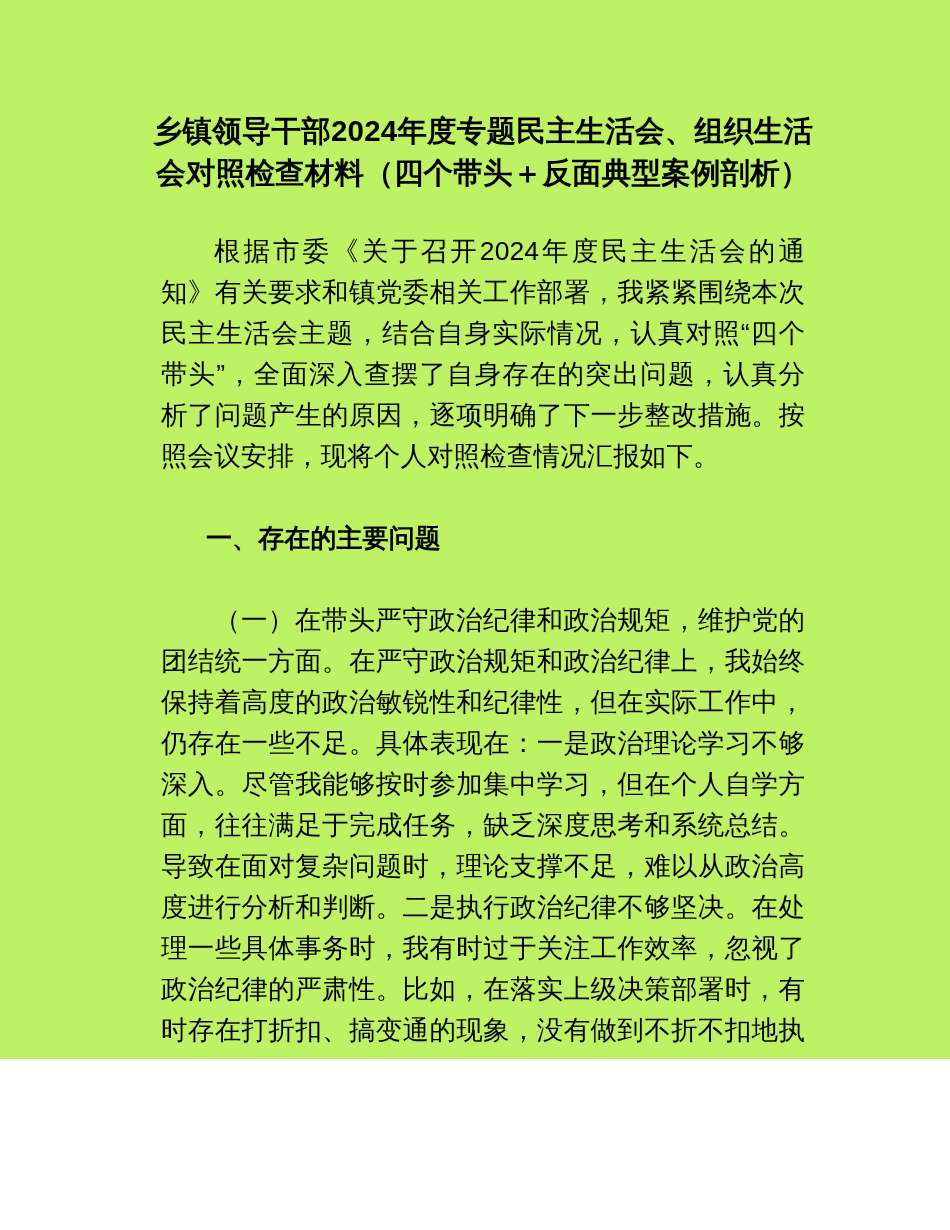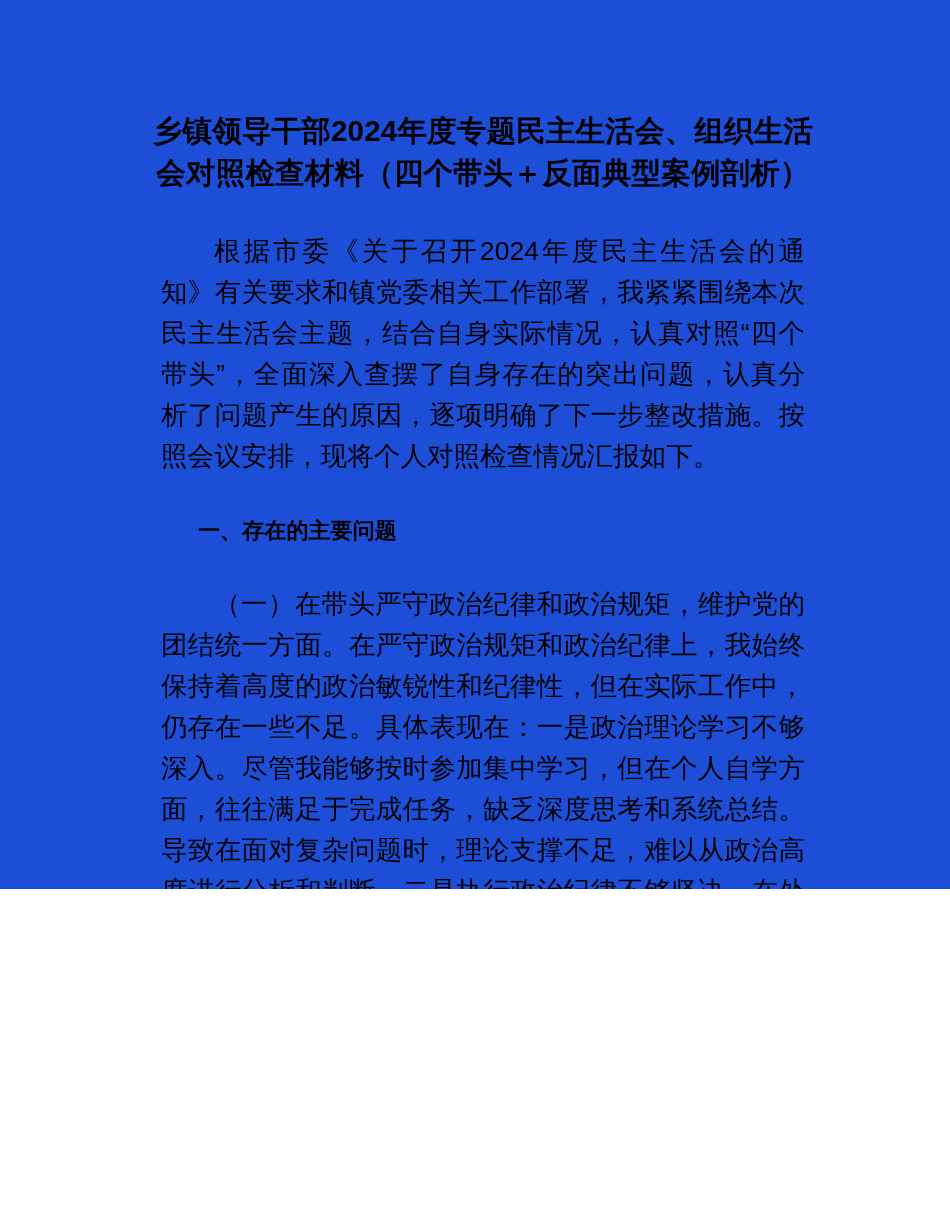--- a/index.html
+++ b/index.html
@@ -3,22 +3,22 @@
 <meta charset="utf-8">
 <style>
   html, body {
     margin: 0;
     padding: 0;
     background: #ffffff;
   }
   .page {
     position: relative;
     width: 950px;
-    height: 889px;
-    background: #1d4ed8;
+    height: 1059px;
+    background: #bef264;
     overflow: hidden;
     font-family: "Liberation Sans", "DejaVu Sans", sans-serif;
     color: #000000;
   }
   .content {
     position: absolute;
     left: 145px;
     top: 0;
     width: 676px;
   }
@@ -31,22 +31,22 @@
     font-weight: bold;
     line-height: 42px;
     text-align: center;
     letter-spacing: 0.2px;
     word-break: break-all;
     text-align-last: center;
   }
 
   
   .section-heading {
-    margin: 0;
-    font-size: 22px;
+    margin: 8px;
+    font-size: 26px;
     font-weight: bold;
     line-height: 41px;
     text-indent: 53px;
     letter-spacing: 0.1px;
     word-break: break-all;
   }
 
   
   .body-para {
     margin: 16px;

